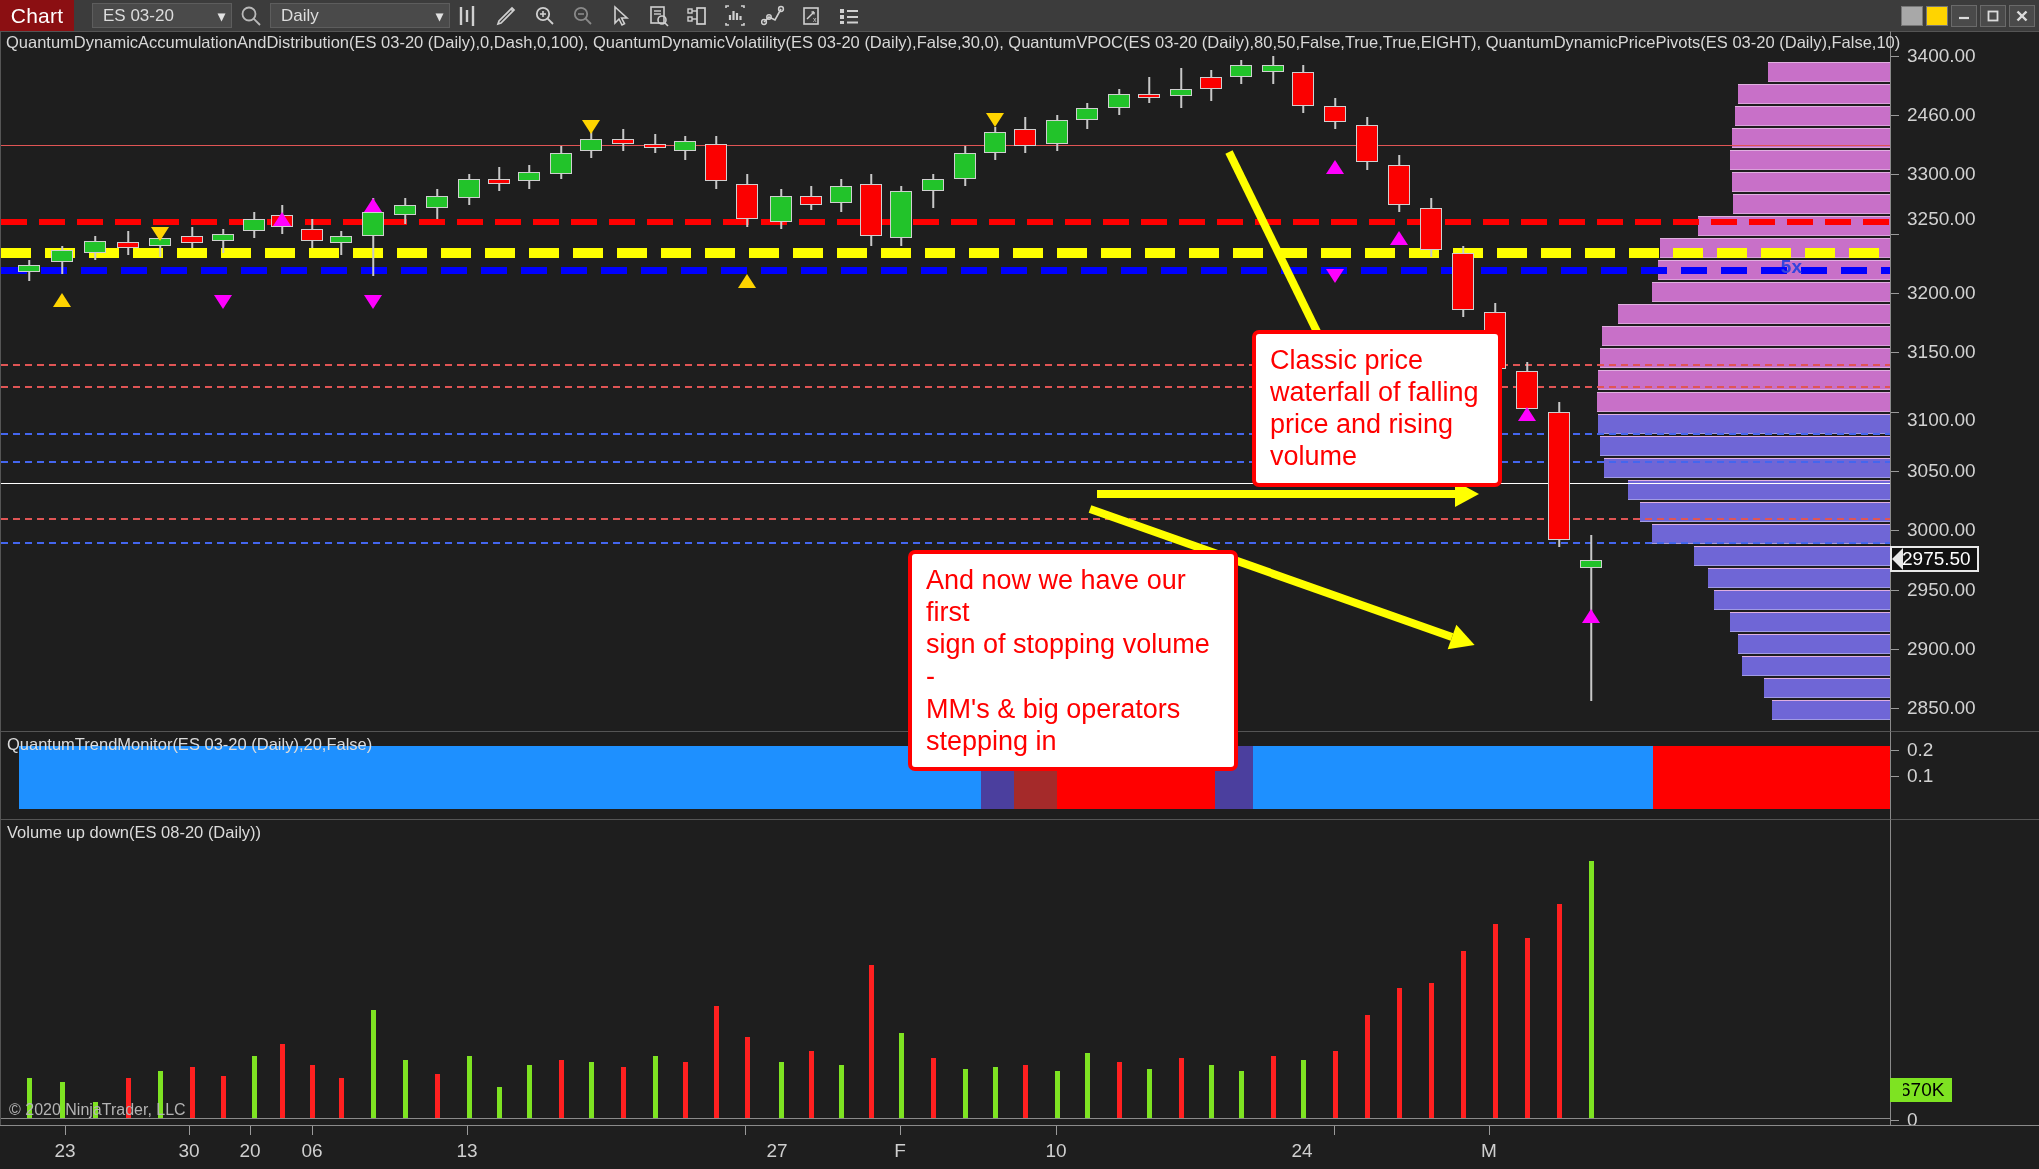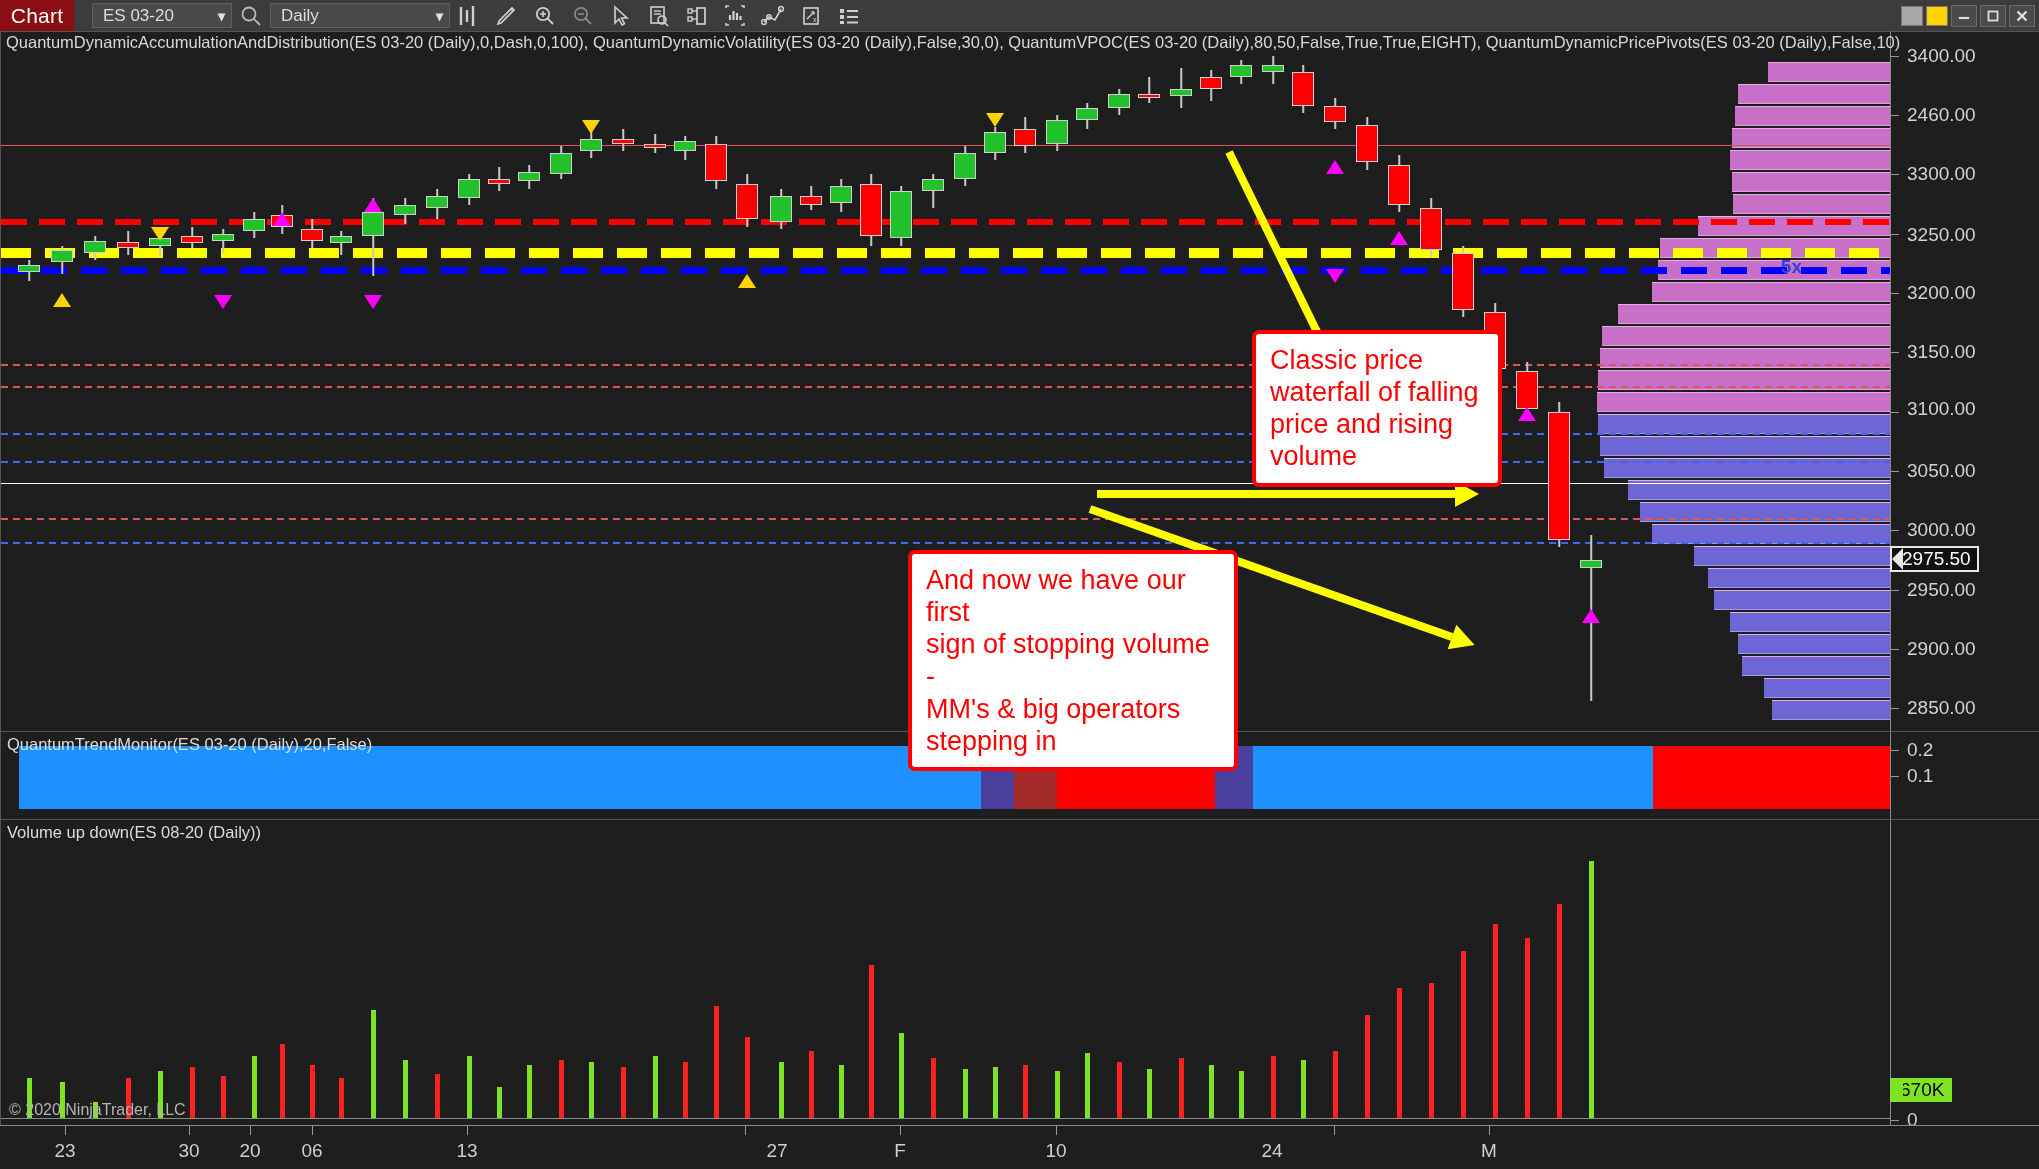--- a/index.html
+++ b/index.html
@@ -508,27 +508,27 @@
   </div>
 <div id="indicator-label">QuantumDynamicAccumulationAndDistribution(ES 03-20 (Daily),0,Dash,0,100), QuantumDynamicVolatility(ES 03-20 (Daily),False,30,0), QuantumVPOC(ES 03-20 (Daily),80,50,False,True,True,EIGHT), QuantumDynamicPricePivots(ES 03-20 (Daily),False,10)</div>
 
 <div id="price-axis">
     <div class="paxl" style="top: 23.7288px;">3400.00</div>
     <div class="ptick" style="top: 23.7288px;"></div>
     <div class="paxl" style="top: 83.0508px;">2460.00</div>
     <div class="ptick" style="top: 83.0508px;"></div>
     <div class="paxl" style="top: 142.373px;">3300.00</div>
     <div class="ptick" style="top: 142.373px;"></div>
-    <div class="paxl" style="top: 203px;">3250.00</div>
+    <div class="paxl" style="top: 187px;">3250.00</div>
     <div class="ptick" style="top: 201.695px;"></div>
     <div class="paxl" style="top: 261.017px;">3200.00</div>
     <div class="ptick" style="top: 261.017px;"></div>
     <div class="paxl" style="top: 320.339px;">3150.00</div>
     <div class="ptick" style="top: 320.339px;"></div>
-    <div class="paxl" style="top: 377px;">3100.00</div>
+    <div class="paxl" style="top: 388px;">3100.00</div>
     <div class="ptick" style="top: 379.661px;"></div>
     <div class="paxl" style="top: 438.983px;">3050.00</div>
     <div class="ptick" style="top: 438.983px;"></div>
     <div class="paxl" style="top: 498.305px;">3000.00</div>
     <div class="ptick" style="top: 498.305px;"></div>
     <div class="paxl" style="top: 557.627px;">2950.00</div>
     <div class="ptick" style="top: 557.627px;"></div>
     <div class="paxl" style="top: 616.949px;">2900.00</div>
     <div class="ptick" style="top: 616.949px;"></div>
     <div class="paxl" style="top: 676.271px;">2850.00</div>
@@ -632,21 +632,21 @@
     <div class="dlbl" style="left: 312px;">06</div>
     <div class="dtick" style="left: 467px;"></div>
     <div class="dlbl" style="left: 467px;">13</div>
     <div class="dtick" style="left: 745px;"></div>
     <div class="dlbl" style="left: 745px; margin-left: 32px;">27</div>
     <div class="dtick" style="left: 900px;"></div>
     <div class="dlbl" style="left: 900px;">F</div>
     <div class="dtick" style="left: 1056px;"></div>
     <div class="dlbl" style="left: 1056px;">10</div>
     <div class="dtick" style="left: 1334px;"></div>
-    <div class="dlbl" style="left: 1272px;">24</div>
+    <div class="dlbl" style="left: 1302px;">24</div>
     <div class="dtick" style="left: 1489px;"></div>
     <div class="dlbl" style="left: 1489px;">M</div>
   </div>
 
 <svg class="yarrow" width="2039" height="1169" style="left: 0px; top: 0px; pointer-events: none;">
     <line x1="1229" y1="152" x2="1370" y2="440" stroke="#ffff00" stroke-width="8"></line>
     <polygon points="0,-13 24,0 0,13" fill="#ffff00" transform="translate(1370,440) rotate(63.91440022171857)"></polygon>
   </svg>
 <svg class="yarrow" width="2039" height="1169" style="left: 0px; top: 0px; pointer-events: none;">
     <line x1="1097" y1="494" x2="1455" y2="494" stroke="#ffff00" stroke-width="8"></line>

